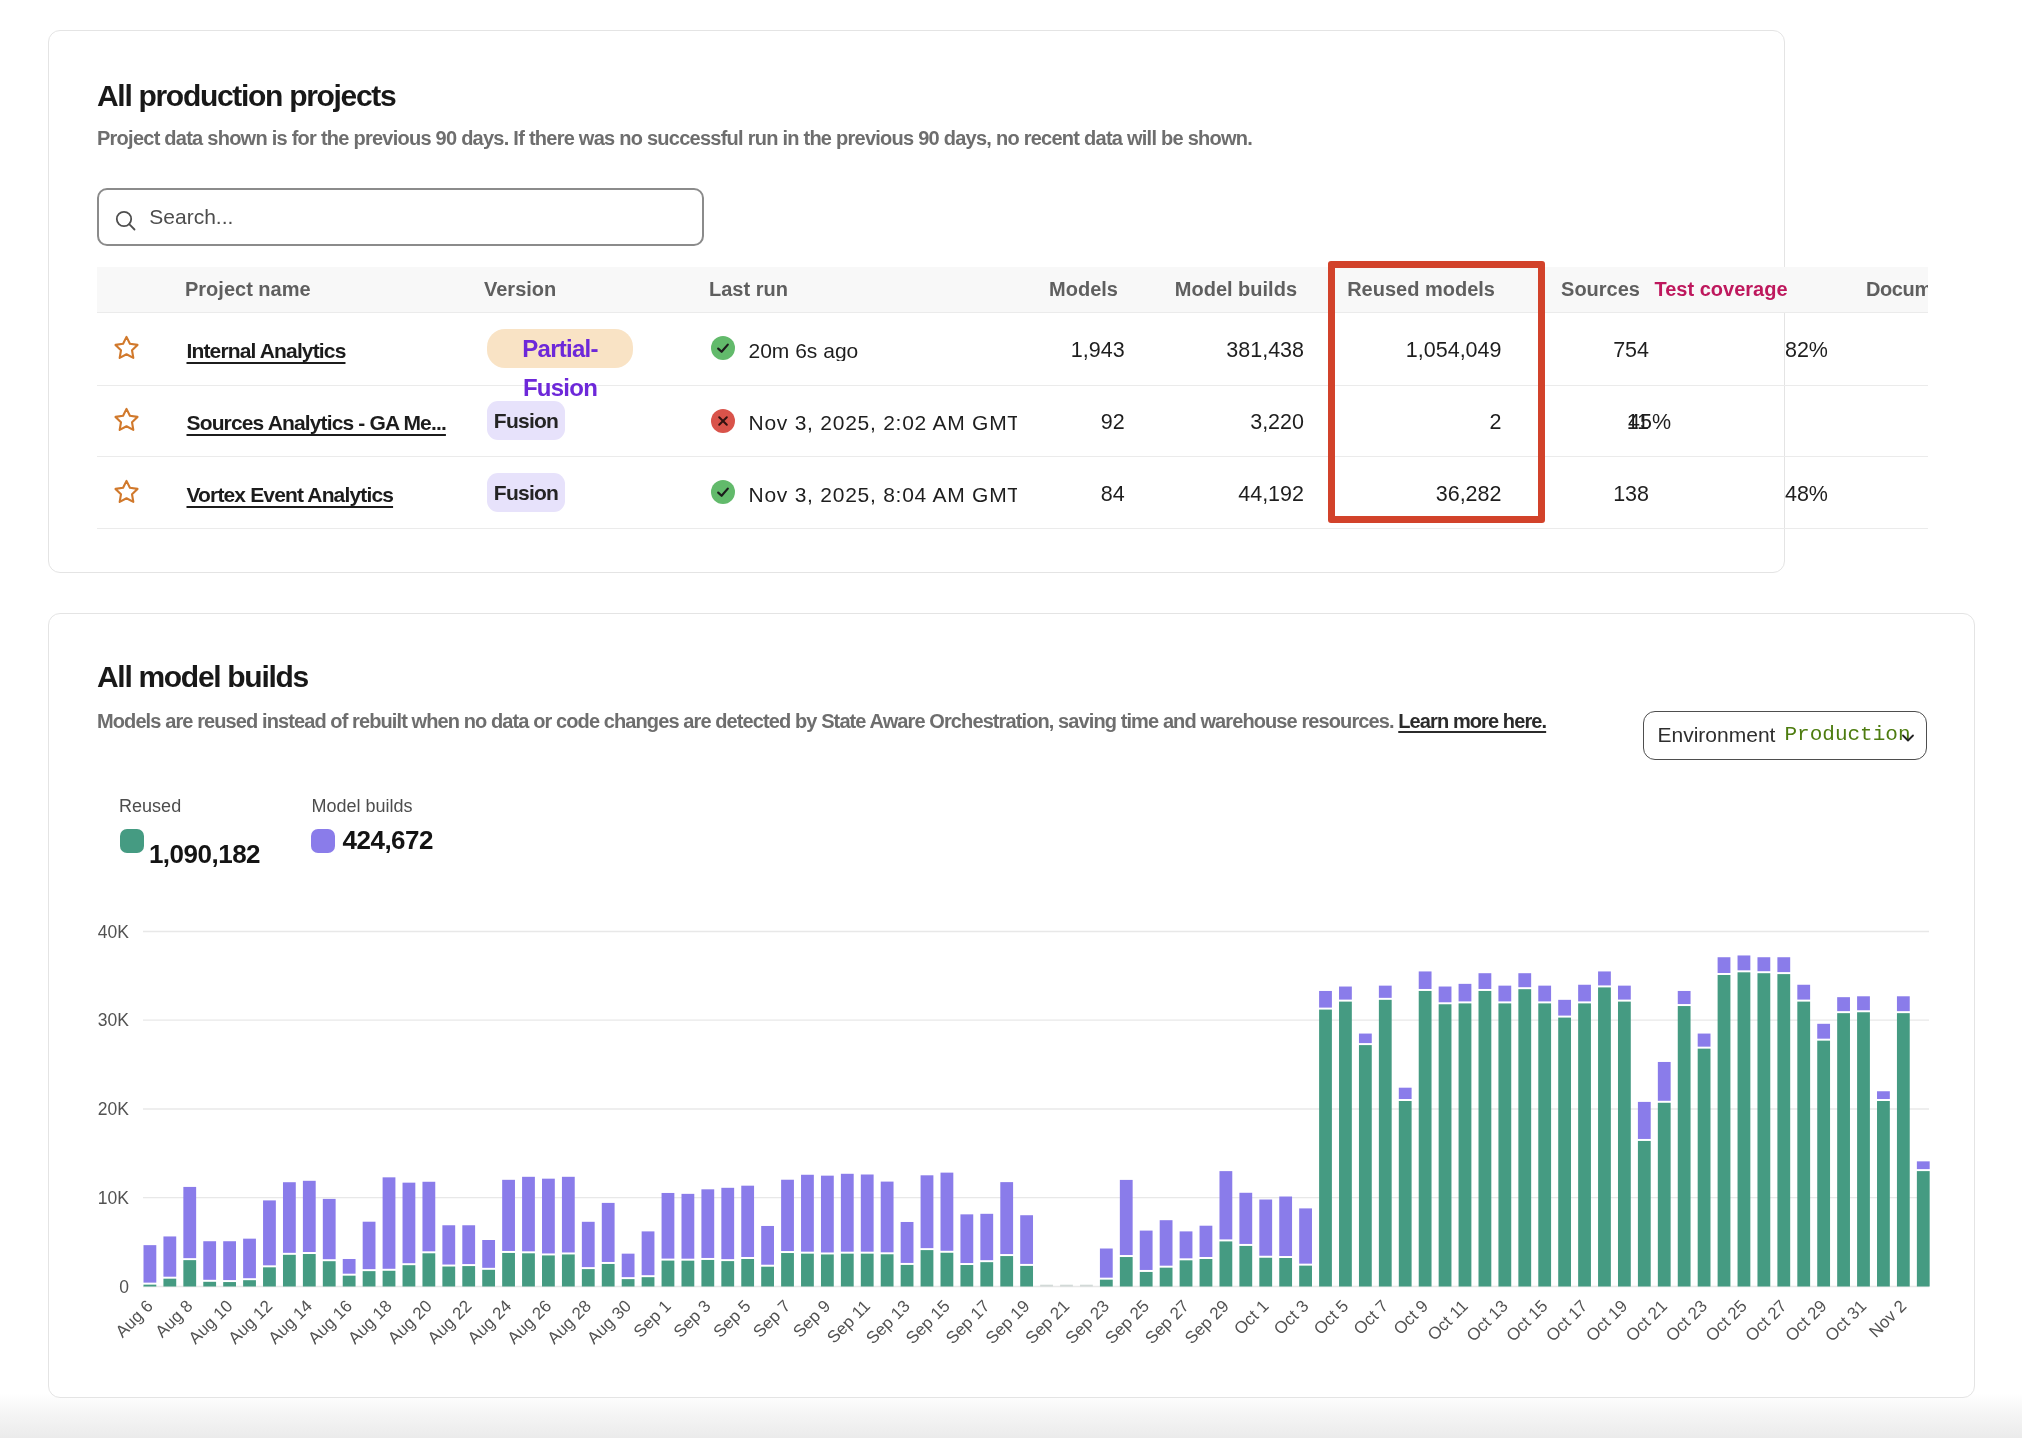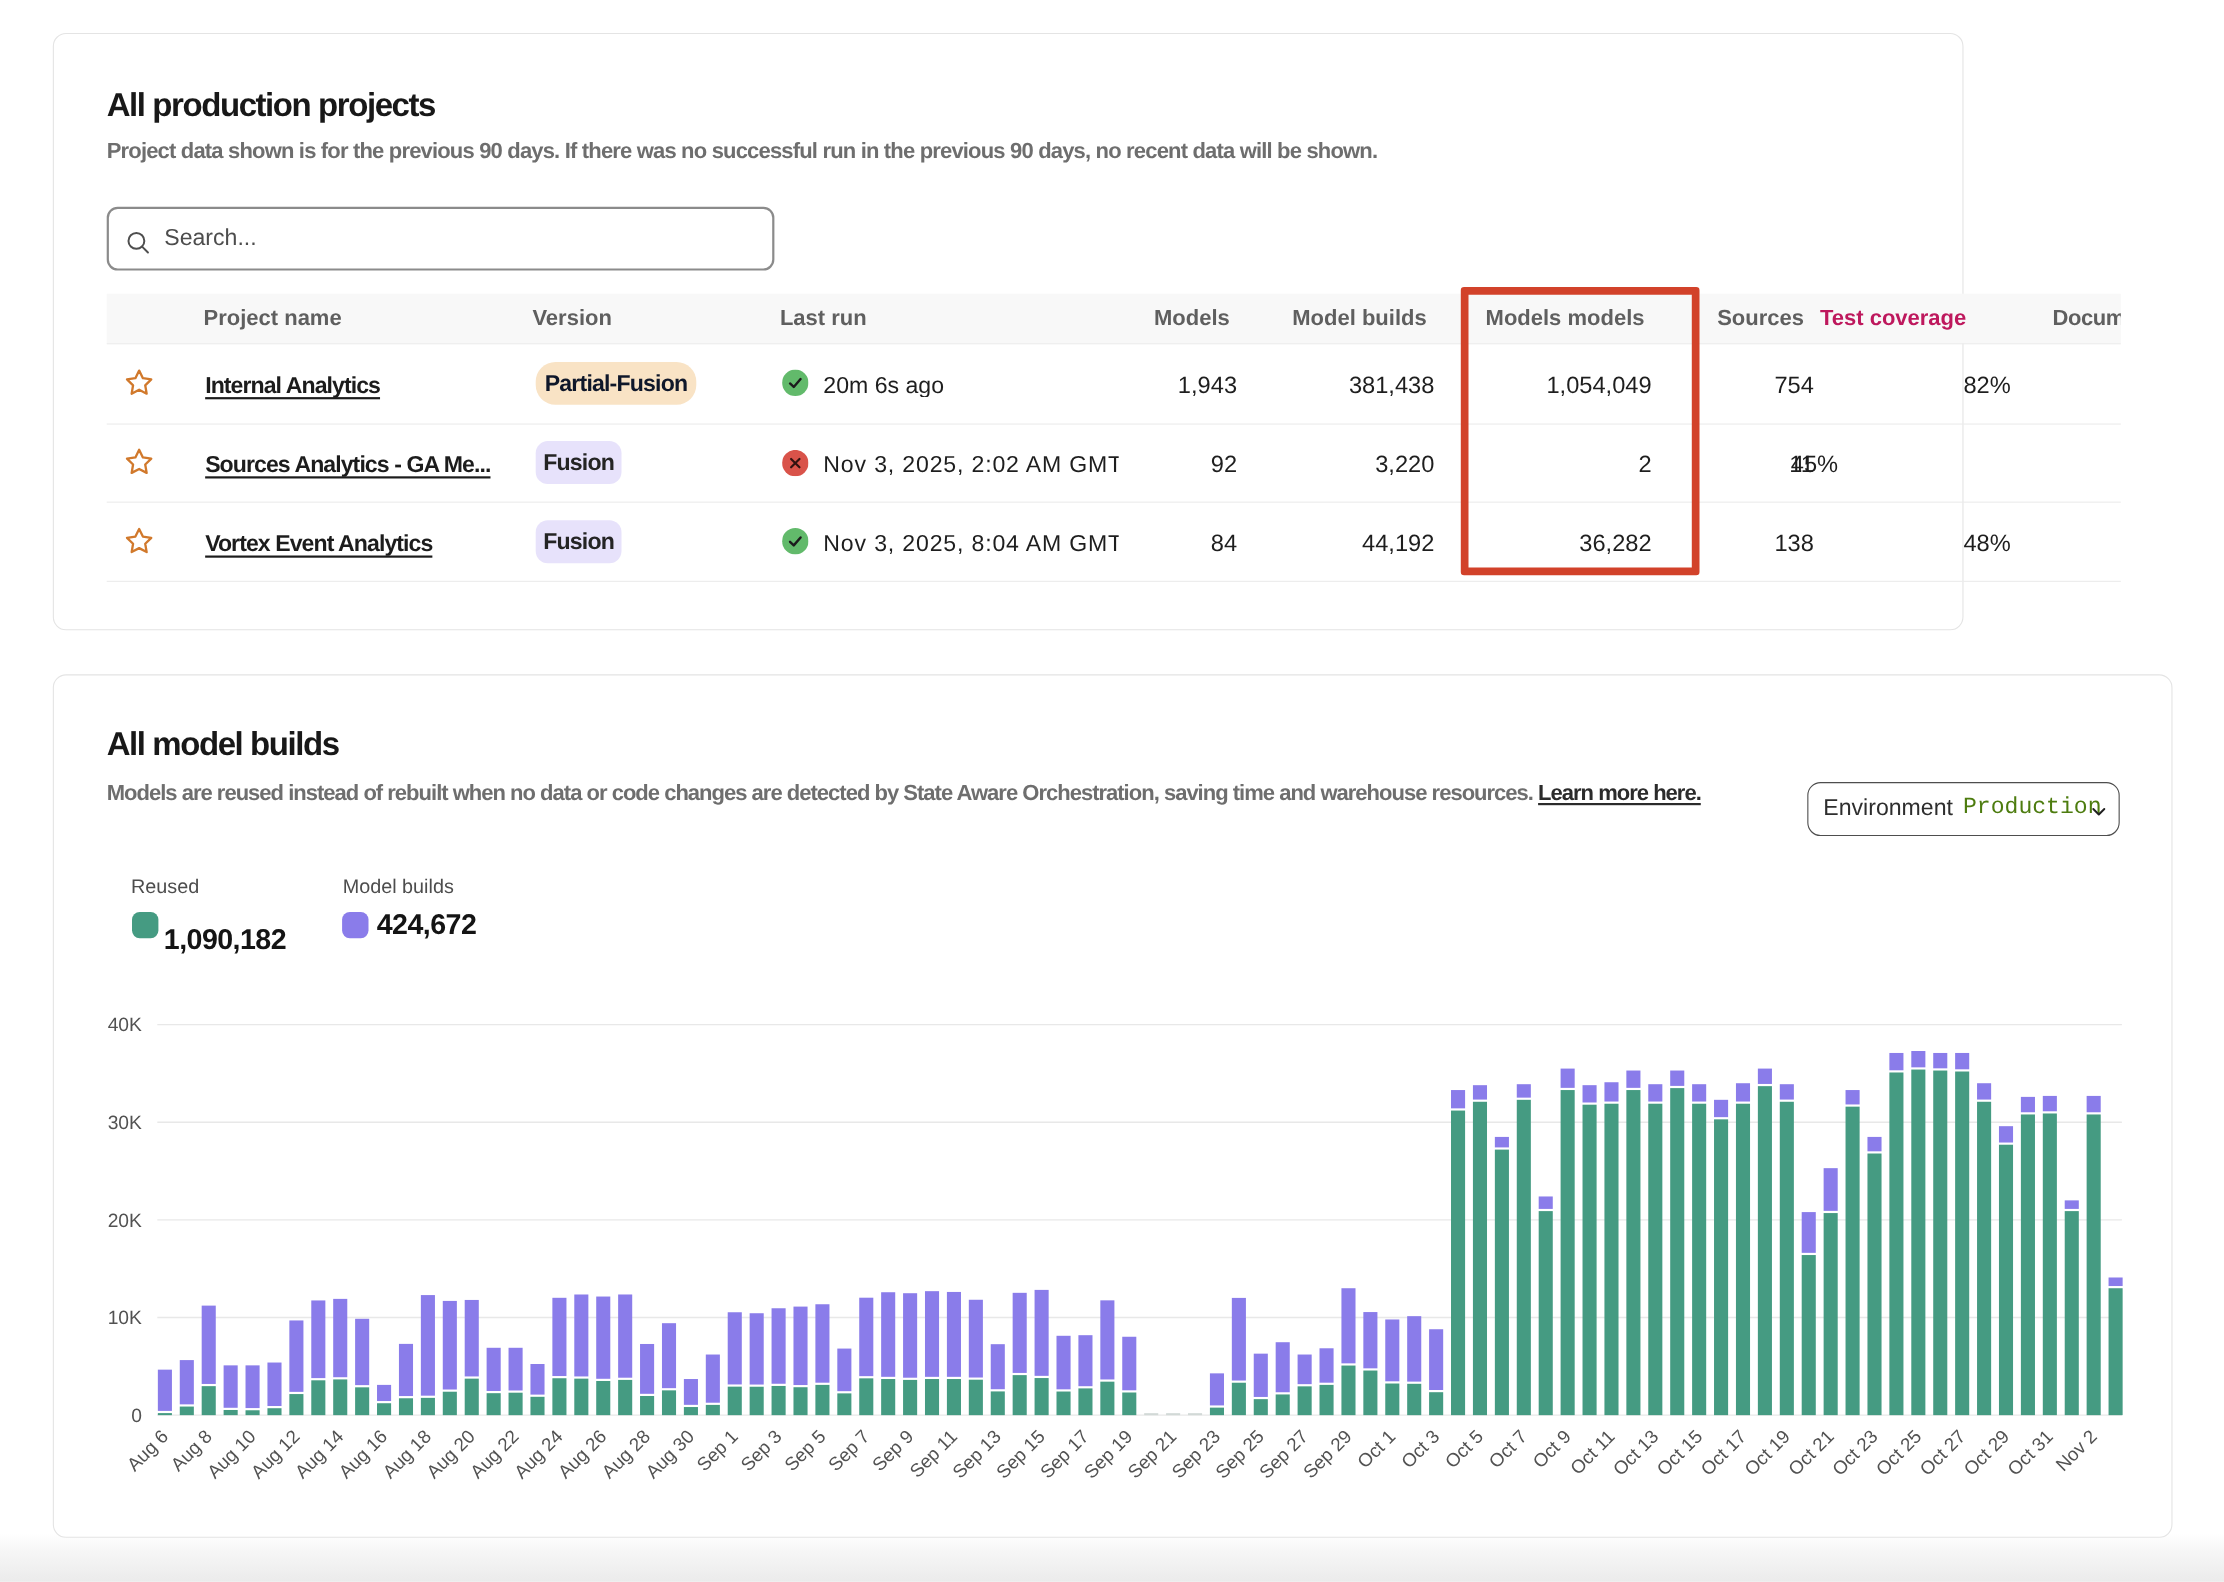--- a/index.html
+++ b/index.html
@@ -28,29 +28,29 @@
   <div class="abs" style="left:48px; top:280.9px; width:1831px; height:0; border-top:1.4px solid #ebebeb;"></div>
   <div class="abs" style="left:48px; top:353.7px; width:1831px; height:0; border-top:1.4px solid #ebebeb;"></div>
   <div class="abs" style="left:48px; top:425.3px; width:1831px; height:0; border-top:1.4px solid #ebebeb;"></div>
   <div class="abs" style="left:48px; top:497px; width:1831px; height:0; border-top:1.4px solid #ebebeb;"></div>
 
   <div class="abs hl" style="left:136px; top:247.5px; font-size:20px; font-weight:600; color:#5f5f5f;">Project name</div>
   <div class="abs hl" style="left:435px; top:247.5px; font-size:20px; font-weight:600; color:#5f5f5f;">Version</div>
   <div class="abs hl" style="left:660px; top:247.5px; font-size:20px; font-weight:600; color:#5f5f5f;">Last run</div>
   <div class="abs hl" style="left:869px;  top:247.5px; width:200px; text-align:right; font-size:20px; font-weight:600; color:#5f5f5f;">Models</div>
   <div class="abs hl" style="left:1048px; top:247.5px; width:200px; text-align:right; font-size:20px; font-weight:600; color:#5f5f5f;">Model builds</div>
-  <div class="abs hl" style="left:1246px; top:247.5px; width:200px; text-align:right; font-size:20px; font-weight:600; color:#5f5f5f;">Models models</div>
+  <div class="abs hl" style="left:1246px; top:247.5px; width:200px; text-align:right; font-size:20px; font-weight:600; color:#5f5f5f;">Reused models</div>
   <div class="abs hl" style="left:1391px; top:247.5px; width:200px; text-align:right; font-size:20px; font-weight:600; color:#5f5f5f;">Sources</div>
   <div class="abs hl" style="left:1572px; top:247.5px; width:200px; text-align:center; font-size:20px; font-weight:600; color:#be185d;">Test coverage</div>
   <div class="abs" style="left:1817px; top:247.5px; width:62px; overflow:hidden; font-size:20px; font-weight:600; color:#5f5f5f; letter-spacing:-0.4px; white-space:nowrap;">Documentation coverage</div>
   <svg class="abs" style="left:63.0px; top:302.8px;" width="29" height="29" viewBox="0 0 24 24" fill="none">
       <path d="M12 2.4 L14.82 8.12 L21.13 9.03 L16.57 13.48 L17.64 19.77 L12 16.8 L6.36 19.77 L7.43 13.48 L2.87 9.03 L9.18 8.12 Z" stroke="#d1792c" stroke-width="1.75" stroke-linejoin="round"></path>
     </svg>
   <div class="abs" style="left:137.5px; top:309.1px; font-size:21px; font-weight:600; color:#1c1c1c; letter-spacing:-0.85px; text-decoration:underline; text-decoration-thickness:1.5px; text-underline-offset:3.5px; text-decoration-skip-ink:none;">Internal Analytics</div>
-  <div class="abs" style="left:438px; top:297.8px; width:146px; height:39px; background:#f9e3c5; border-radius:18px; text-align:center; line-height:39px; font-size:21px; font-weight:600; letter-spacing:-0.75px; color:#0f172a;">Partial-Fusion</div>
+  <div class="abs" style="left:438px; top:297.8px; width:146px; height:39px; background:#f9e3c5; border-radius:18px; text-align:center; line-height:39px; font-size:24px; font-weight:600; letter-spacing:-0.75px; color:#6d28d9;">Partial-Fusion</div>
   <svg class="abs" style="left:662px; top:305.3px;" width="24" height="24" viewBox="0 0 24 24">
     <circle cx="12" cy="12" r="12" fill="#62ba6b"></circle>
     <path d="M7.2 12.6 L10.6 15.8 L16.8 8.6" stroke="#1c1c1c" stroke-width="2.2" fill="none" stroke-linecap="round" stroke-linejoin="round"></path>
     </svg>
   <div class="abs" style="left:699.5px; top:309.1px; width:268px; overflow:hidden; white-space:nowrap; font-size:21px; letter-spacing:0px; color:#1e1e1e;">20m 6s ago</div>
   <div class="abs num" style="left:875.6px; top:309.1px; width:200px; text-align:right;">1,943</div>
   <div class="abs num" style="left:1055px; top:309.1px; width:200px; text-align:right;">381,438</div>
   <div class="abs num" style="left:1252.5px; top:309.1px; width:200px; text-align:right;">1,054,049</div>
   <div class="abs num" style="left:1400px; top:309.1px; width:200px; text-align:right;">754</div>
   <div class="abs num" style="left:1579px; top:309.1px; width:200px; text-align:right;">82%</div>

